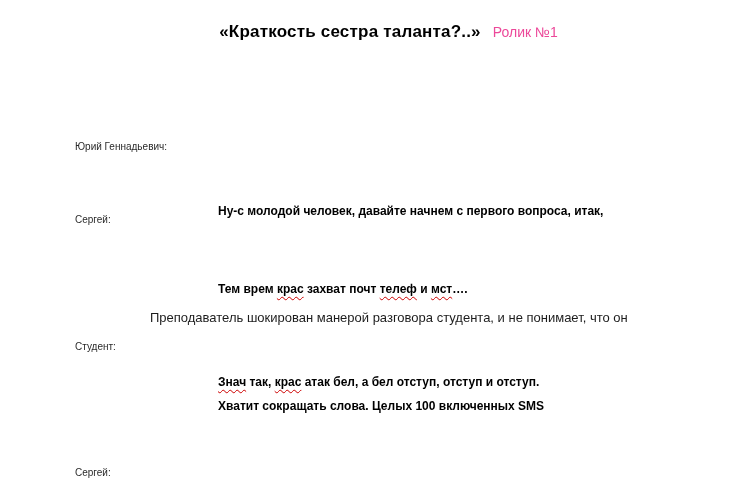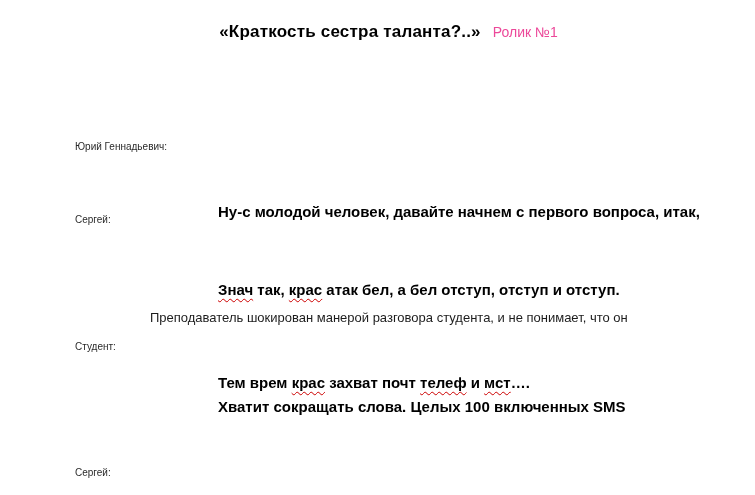--- a/index.html
+++ b/index.html
@@ -36,21 +36,21 @@
   .speaker {
     position: absolute;
     left: 75px;
     font-size: 10px;
     color: #2a2a2a;
     white-space: pre;
   }
   .dlg {
     position: absolute;
     left: 218px;
-    font-size: 15px;
+    font-size: 12px;
     font-weight: bold;
     color: #000000;
     white-space: pre-wrap;
   }
   .dlg-yuri    { top: 139px; line-height: 29px; }
   .sp-yuri     { top: 141px; }
   .dlg-sergey1 { top: 212px; line-height: 31px; }
   .sp-sergey1  { top: 214px; }
   .dlg-diktor  { top: 339px; line-height: 27px; }
   .sp-diktor   { top: 341px; }
@@ -75,22 +75,22 @@
   </div>
 
 
   <div class="speaker sp-yuri">Юрий Геннадьевич:</div>
   <div class="dlg dlg-yuri">
     <div>Ну-с молодой человек, давайте начнем с первого вопроса, итак,</div>
   </div>
 
   <div class="speaker sp-sergey1">Сергей:</div>
   <div class="dlg dlg-sergey1">
+    <div><span>Тем врем </span><span class="sq">крас</span><span> захват почт </span><span class="sq">телеф</span><span> и </span><span class="sq">мст</span><span>….</span></div>
     <div><span class="sq">Знач</span><span> так, </span><span class="sq">крас</span><span> атак бел, а бел отступ, отступ и отступ.</span></div>
-    <div><span>Тем врем </span><span class="sq">крас</span><span> захват почт </span><span class="sq">телеф</span><span> и </span><span class="sq">мст</span><span>….</span></div>
   </div>
 
   <div class="narr narr-mid">
     <div>Преподаватель шокирован манерой разговора студента, и не понимает, что он</div>
   </div>
 
   <div class="speaker sp-diktor">Студент:</div>
   <div class="dlg dlg-diktor">
     <div>Хватит сокращать слова. Целых 100 включенных SMS</div>
     

